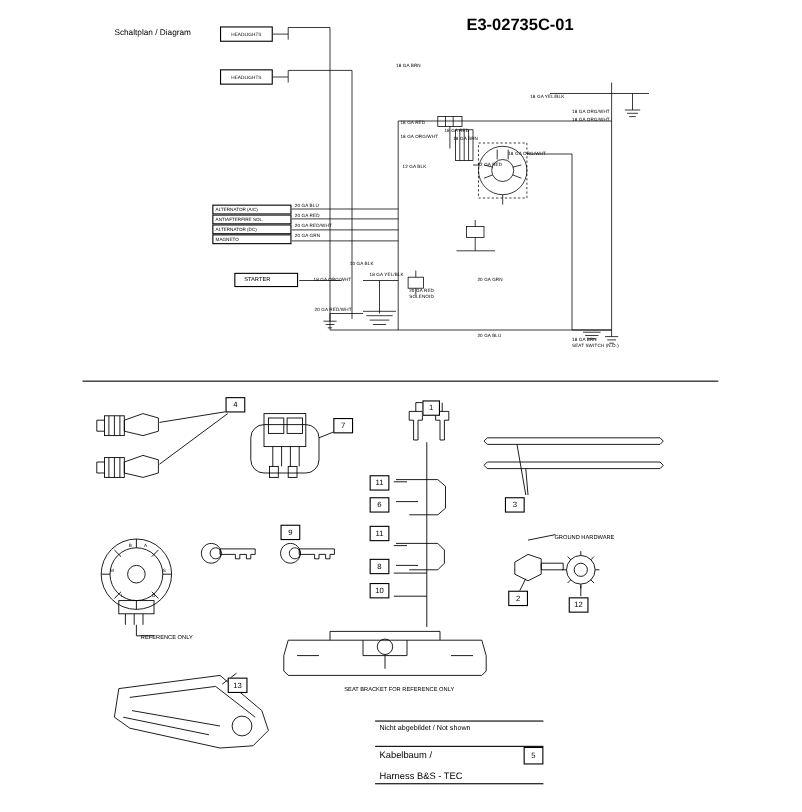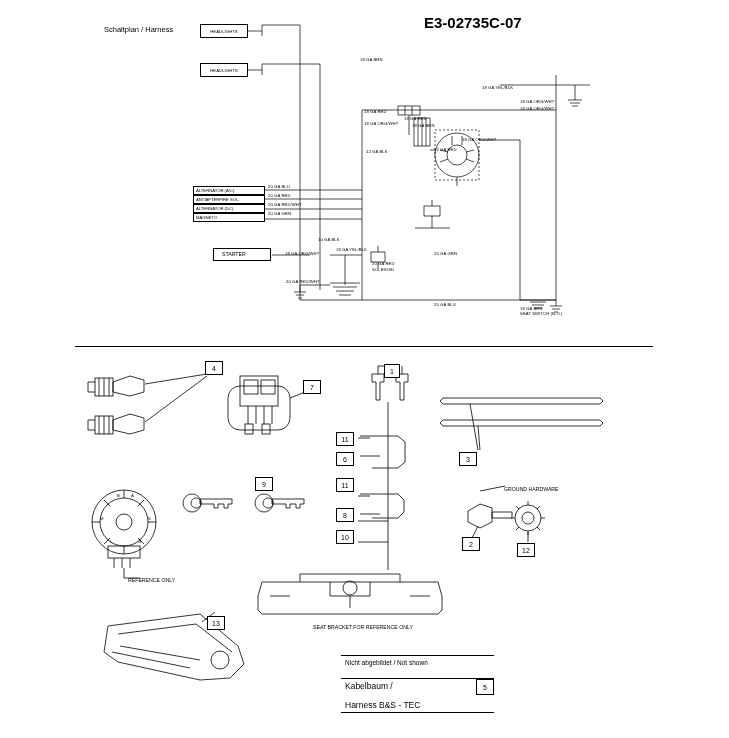--- a/index.html
+++ b/index.html
@@ -75,22 +75,22 @@
   }
   .ns-text { font-size: 8.5px; color: #000; }
   .ns-small { font-size: 6.5px; color: #000; }
   svg { display: block; overflow: visible; }
 </style>
 </head>
 <body>
 
 <div id="page">
 
-  <div class="abs subtitle" style="left:104px; top:25px;">Schaltplan / Harness</div>
-  <div class="abs title" style="left:424px; top:14px;">E3-02735C-07</div>
+  <div class="abs subtitle" style="left:104px; top:25px;">Schaltplan / Diagram</div>
+  <div class="abs title" style="left:424px; top:14px;">E3-02735C-01</div>
 
   <div class="abs" style="left:0; top:0; width:729px; height:340px;">
     <svg width="729" height="340" viewBox="0 0 729 340">
       <g stroke="#000" stroke-width="0.7" fill="none">
 
         <path d="M248,31 L262,31 L262,25 L300,25 L300,110"></path>
         <path d="M248,70 L262,70 L262,64 L320,64 L320,110"></path>
         <path d="M262,31 L262,36"></path>
         <path d="M262,70 L262,75"></path>
 

